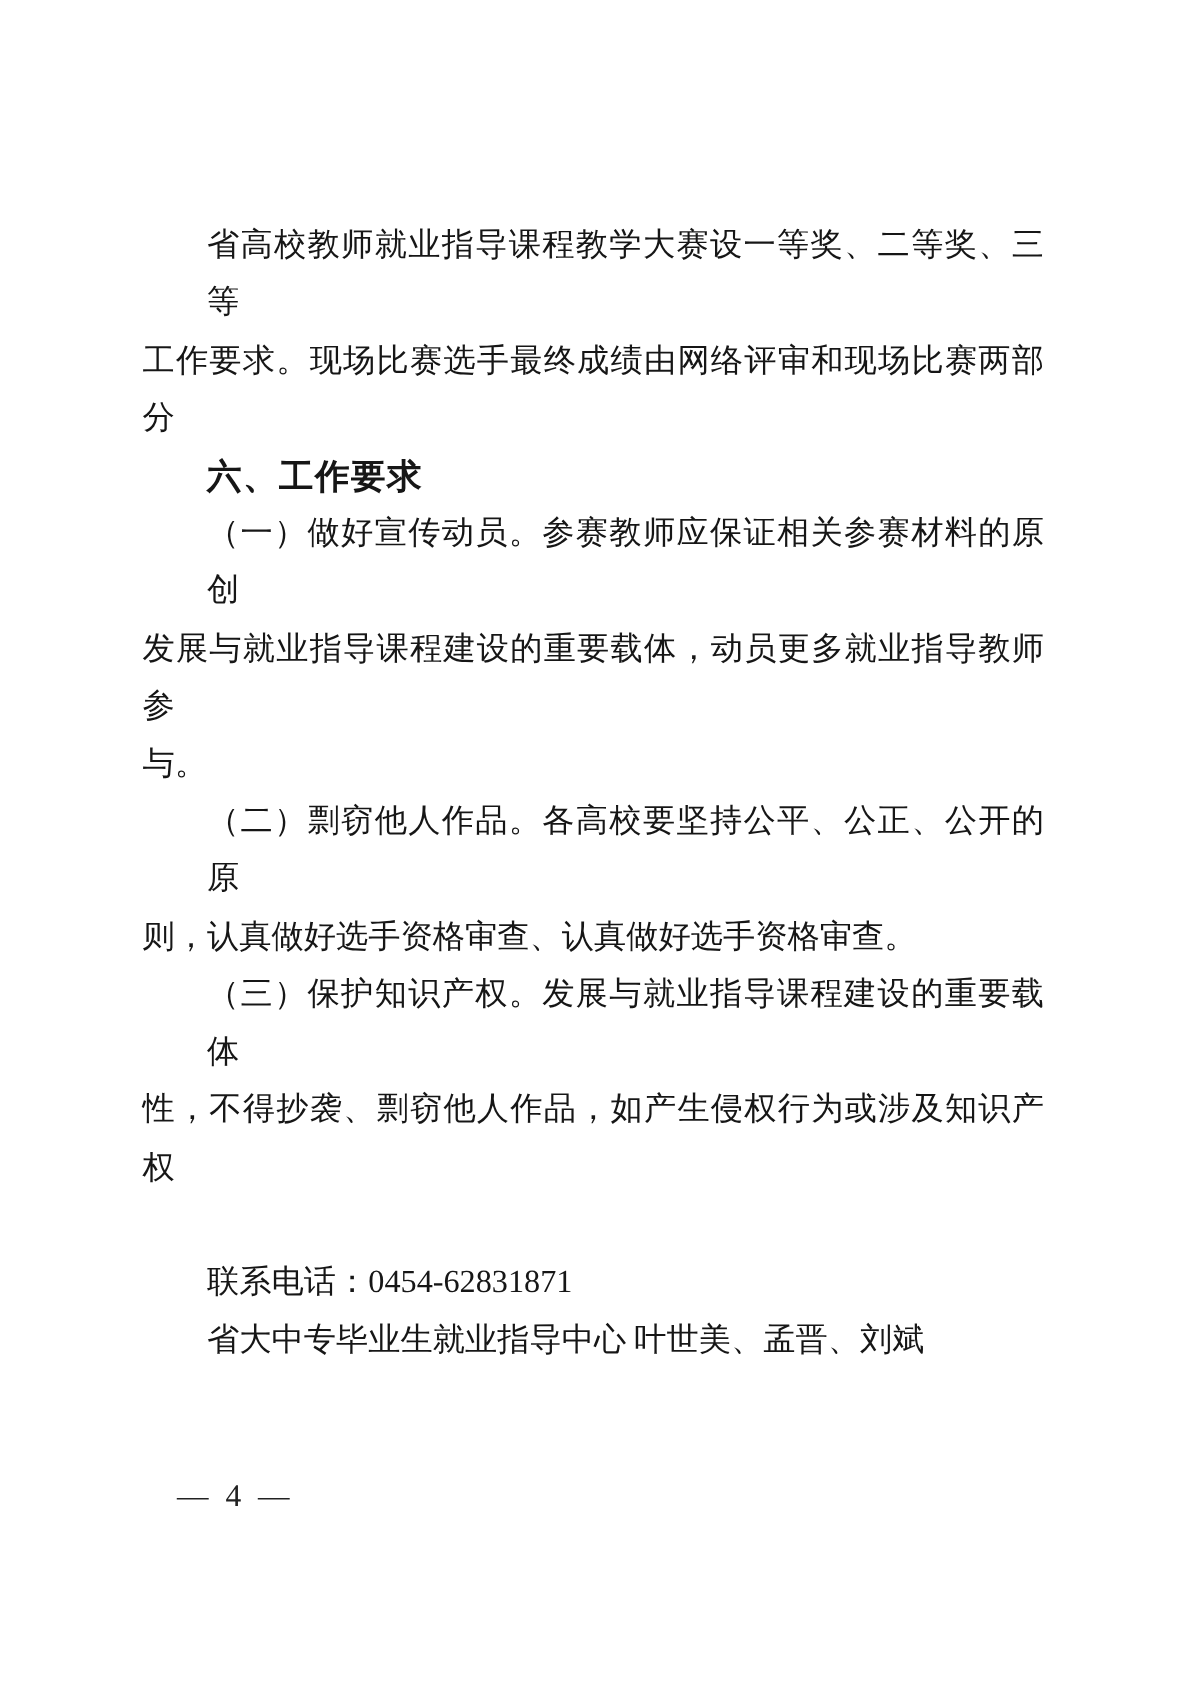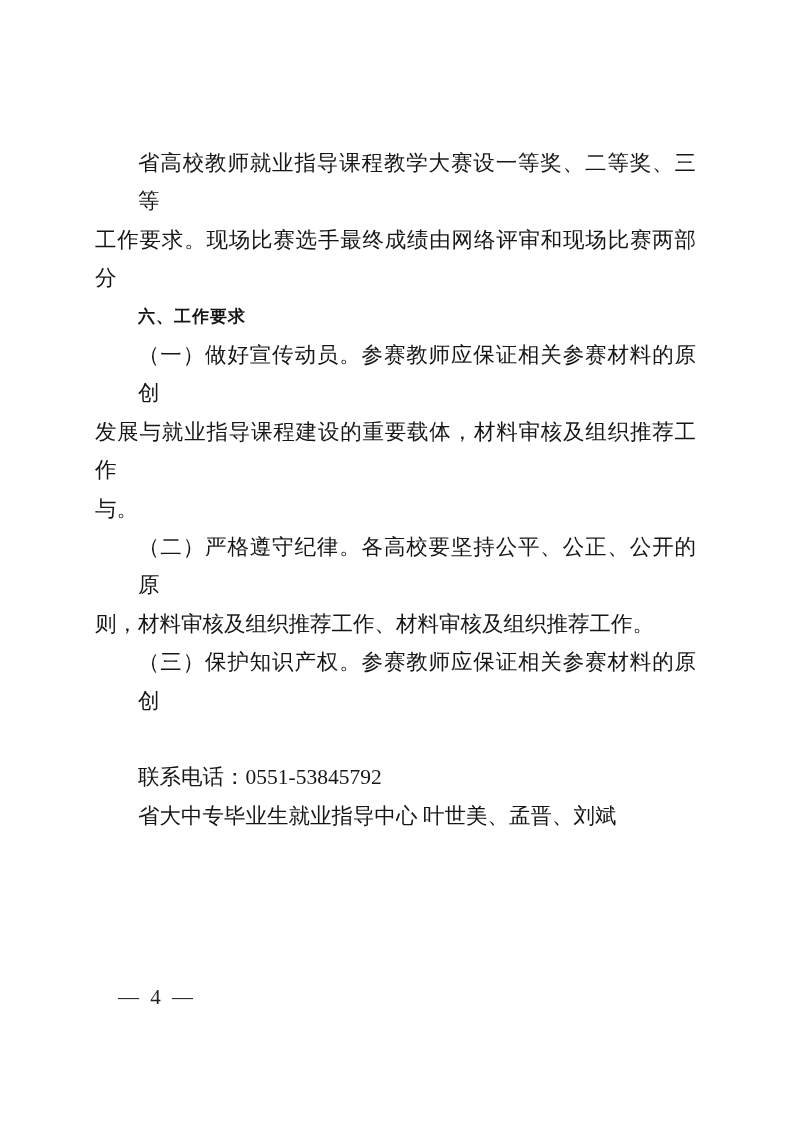--- a/index.html
+++ b/index.html
@@ -18,44 +18,45 @@
     width:601px;
     font-size:21.5px;
     line-height:38.4px;
   }
   .ln{display:block;min-height:38.4px;}
   .j{text-align:justify;text-align-last:justify;}
   .indent{padding-left:43px;}
   .heading{
     font-family:"Liberation Sans","DejaVu Sans",sans-serif;
     font-weight:700;
-    font-size:17px;
+    font-size:23px;
     letter-spacing:1px;
   }
   .gap{height:38.4px;}
   .footer{
     position:absolute;
     left:118px;top:985px;
     font-size:21px;
     letter-spacing:3px;
     color:#222222;
   }
 </style>
 </head>
 <body>
 
 <div class="page">
   <div class="content">
       <div class="ln indent j">省高校教师就业指导课程教学大赛设一等奖、二等奖、三等</div>
       <div class="ln j">工作要求。现场比赛选手最终成绩由网络评审和现场比赛两部分</div>
       <div class="ln heading indent">六、工作要求</div>
       <div class="ln indent j">（一）做好宣传动员。参赛教师应保证相关参赛材料的原创</div>
-      <div class="ln j">发展与就业指导课程建设的重要载体，材料审核及组织推荐工作</div>
+      <div class="ln j">发展与就业指导课程建设的重要载体，动员更多就业指导教师参</div>
       <div class="ln">与。</div>
-      <div class="ln indent j">（二）严格遵守纪律。各高校要坚持公平、公正、公开的原</div>
-      <div class="ln">则，材料审核及组织推荐工作、材料审核及组织推荐工作。</div>
-      <div class="ln indent j">（三）保护知识产权。参赛教师应保证相关参赛材料的原创</div>
+      <div class="ln indent j">（二）剽窃他人作品。各高校要坚持公平、公正、公开的原</div>
+      <div class="ln">则，认真做好选手资格审查、认真做好选手资格审查。</div>
+      <div class="ln indent j">（三）保护知识产权。发展与就业指导课程建设的重要载体</div>
+      <div class="ln j">性，不得抄袭、剽窃他人作品，如产生侵权行为或涉及知识产权</div>
       <div class="gap"></div>
-      <div class="ln indent">联系电话：0551-53845792</div>
+      <div class="ln indent">联系电话：0454-62831871</div>
       <div class="ln indent">省大中专毕业生就业指导中心  叶世美、孟晋、刘斌</div>
     </div>
   <div class="footer">— 4 —</div>
 </div>
 
 </body></html>

